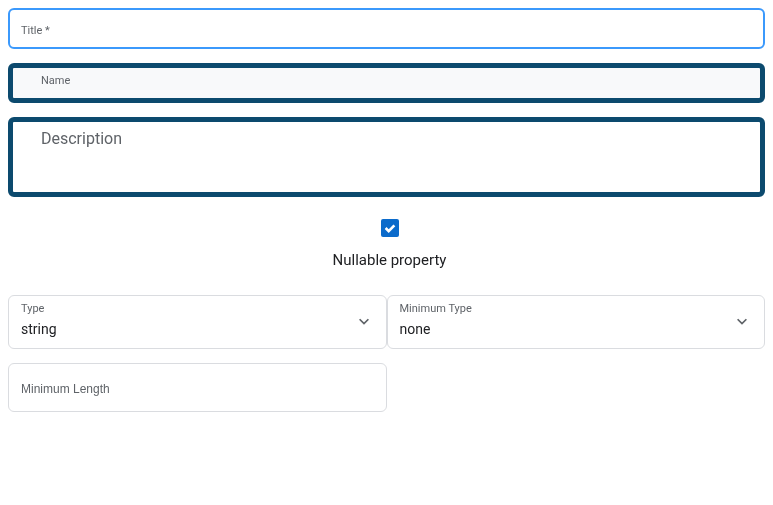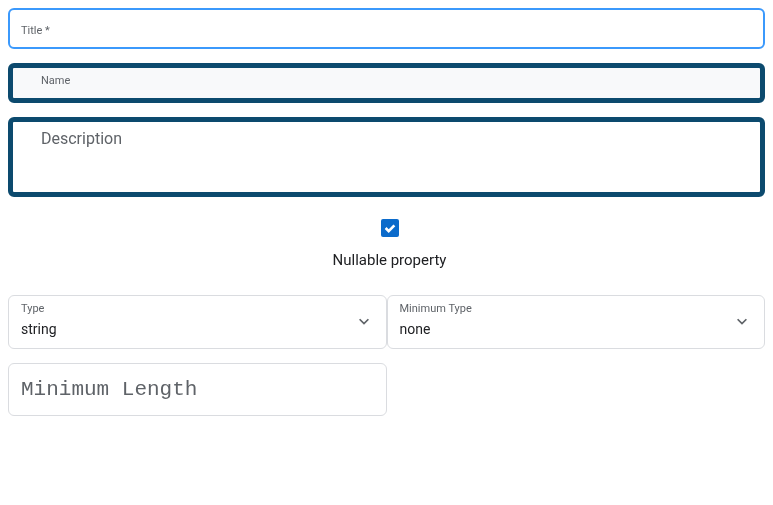--- a/index.html
+++ b/index.html
@@ -138,24 +138,24 @@
       border: 1px solid #dadce0;
       border-radius: 6px;
       padding: 14px 12px;
       margin-bottom: 14px;
       background: #ffffff;
     }
     .simple-input {
       border: none;
       outline: none;
       background: transparent;
-      font-size: 21px;
+      font-size: 12px;
       color: #202124;
       width: 100%;
-      font-family: Liberation Mono, monospace;
+      font-family: Liberation Sans, sans-serif;
     }
     .simple-input::placeholder {
       color: #5f6368;
     }
   </style>
 </head>
 <body>
 
 <div class="field-group focused">
   <label class="field-label">Title *</label>

